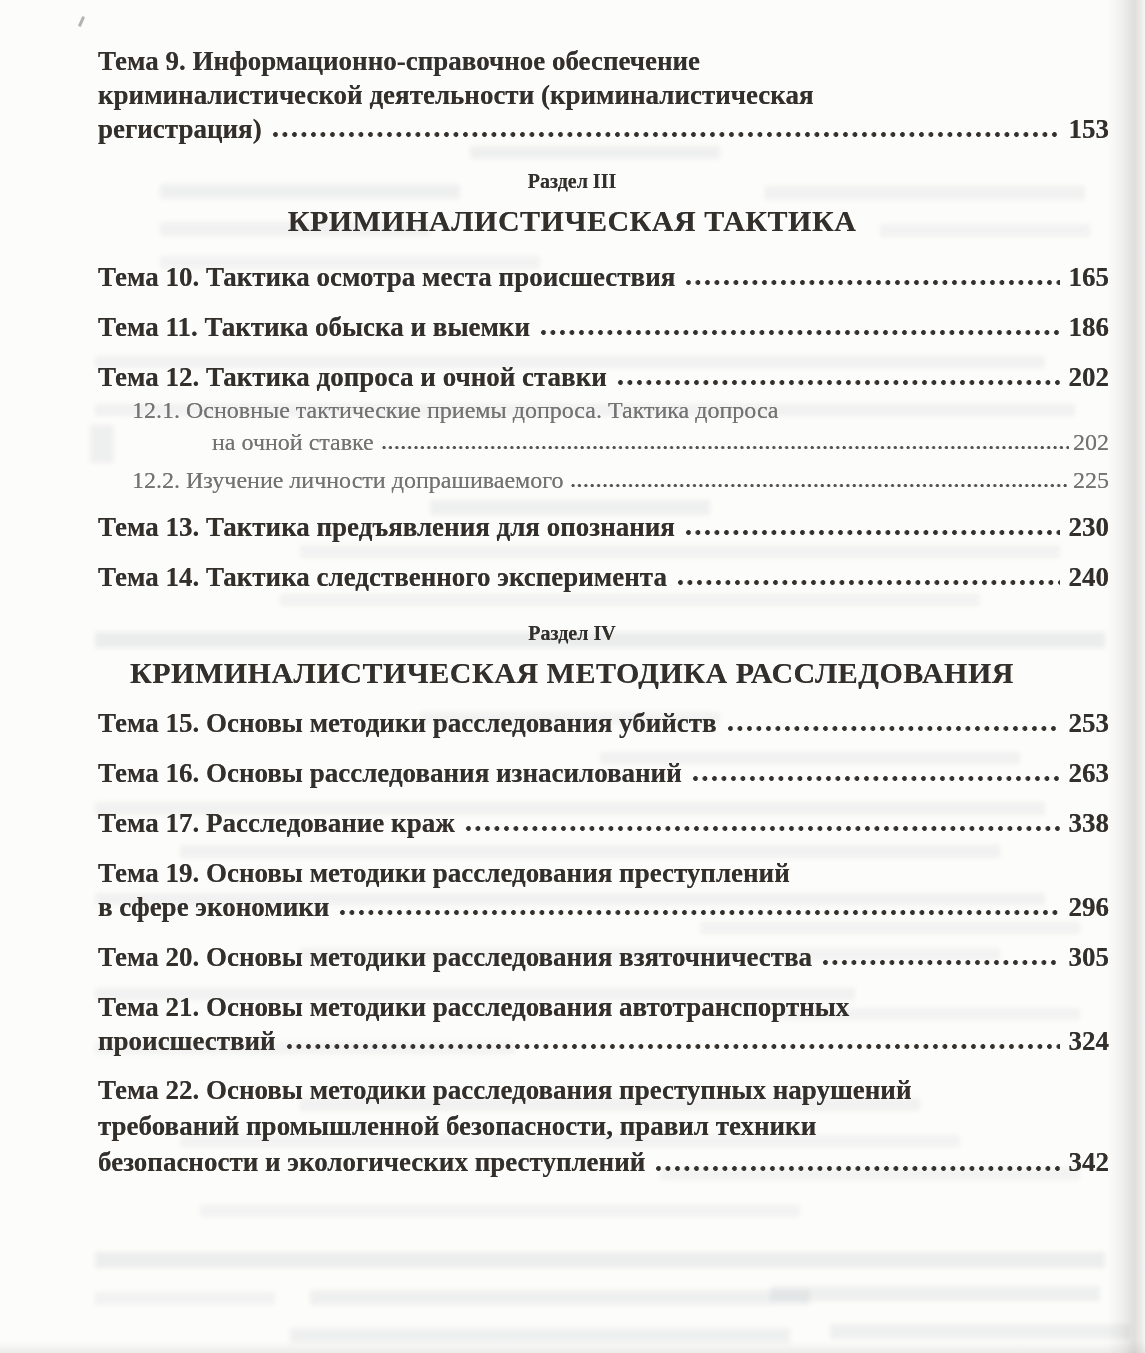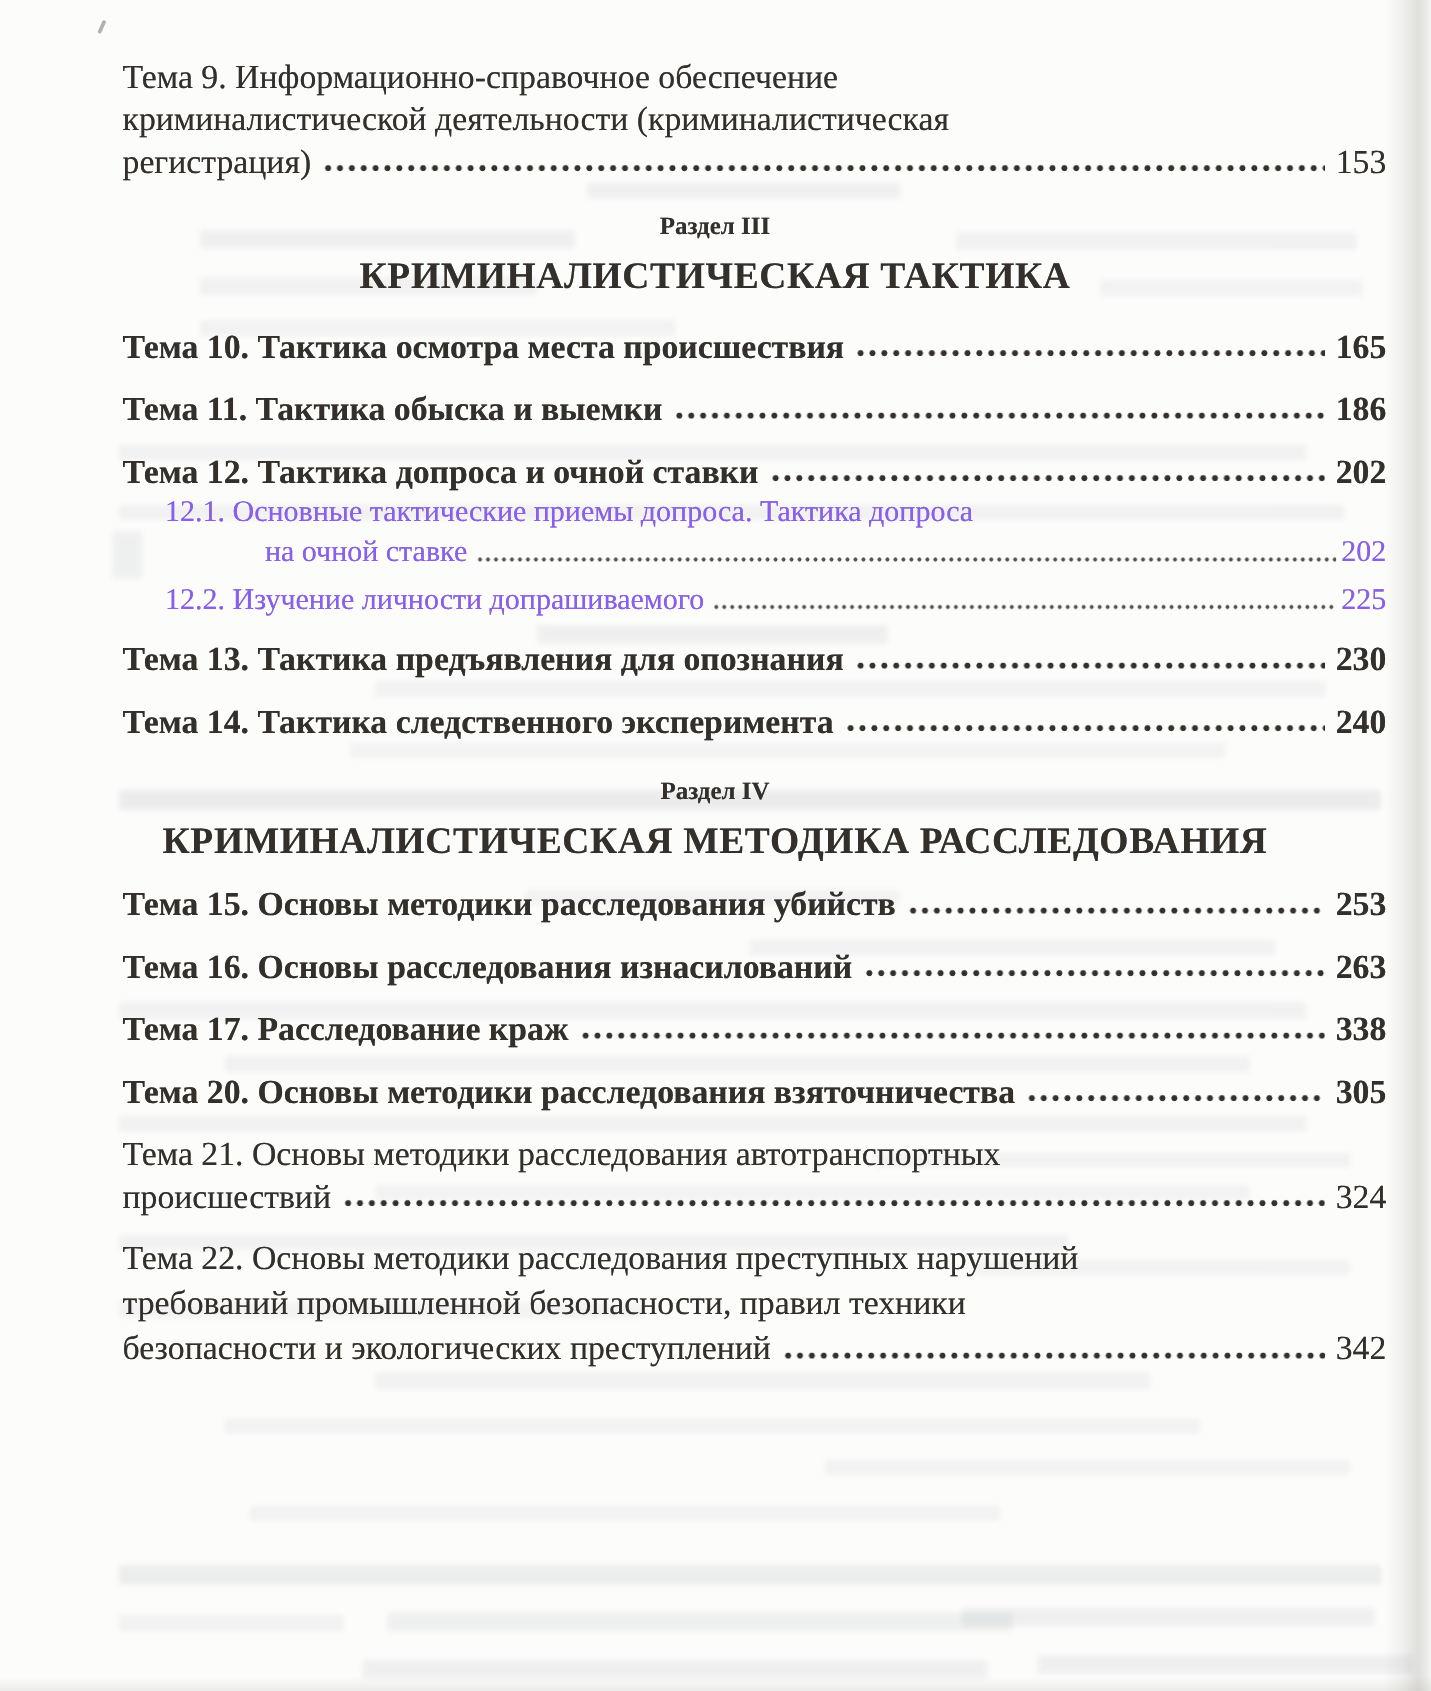--- a/index.html
+++ b/index.html
@@ -24,40 +24,40 @@
   
   .entry {
     display:flex; align-items:flex-end;
     font-weight:bold; font-size:27px; line-height:34px;
     margin:0 0 16px 0;
     text-shadow:0 0 0.5px rgba(51,48,44,0.65);
   }
   .entry .t { white-space:nowrap; }
   
   .entry-multi {
-    font-weight:normal; font-size:27px; line-height:34px;
+    font-weight:bold; font-size:27px; line-height:34px;
     margin:0 0 16px 0;
     text-shadow:0 0 0.5px rgba(51,48,44,0.65);
   }
   .entry-multi .row { display:flex; align-items:flex-end; }
   .entry-multi.wide { line-height:36px; }
   
   .leader {
     flex:1 1 auto; height:9px;
     margin:0 9px 7px 10px;
     background-image:radial-gradient(circle at 3.5px 4.5px, #34312d 2.1px, rgba(0,0,0,0) 2.7px);
     background-size:9.5px 9px;
     background-repeat:repeat-x;
     background-position:left bottom;
   }
   .pg { white-space:nowrap; }
   
   .sub {
     font-weight:normal; font-size:24px; line-height:32px;
-    color:#8b5cf6;
+    color:#737373;
     padding-left:34px;
     margin:0 0 6px 0;
     text-shadow:0 0 0.4px rgba(69,66,61,0.6);
   }
   .sub .row { display:flex; align-items:flex-end; }
   .sub .wrap-indent { padding-left:80px; }
   .sub .leader-fine {
     flex:1 1 auto; height:6px;
     margin:0 4px 7px 8px;
     background-image:radial-gradient(circle at 2px 2.6px, #56524d 1.35px, rgba(0,0,0,0) 1.85px);
@@ -217,20 +217,28 @@
       <span class="pg">263</span>
     </div>
 
     <div class="entry">
       <span class="t">Тема 17. Расследование краж</span>
       <span class="leader"></span>
       <span class="pg">338</span>
     </div>
 
 
+    <div class="entry-multi">
+      <div class="line">Тема 19. Основы методики расследования преступлений</div>
+      <div class="row">
+        <span class="t">в сфере экономики</span>
+        <span class="leader"></span>
+        <span class="pg">296</span>
+      </div>
+    </div>
 
     <div class="entry">
       <span class="t">Тема 20. Основы методики расследования взяточничества</span>
       <span class="leader"></span>
       <span class="pg">305</span>
     </div>
 
     <div class="entry-multi" style="margin-bottom:14px">
       <div class="line">Тема 21. Основы методики расследования автотранспортных</div>
       <div class="row">

